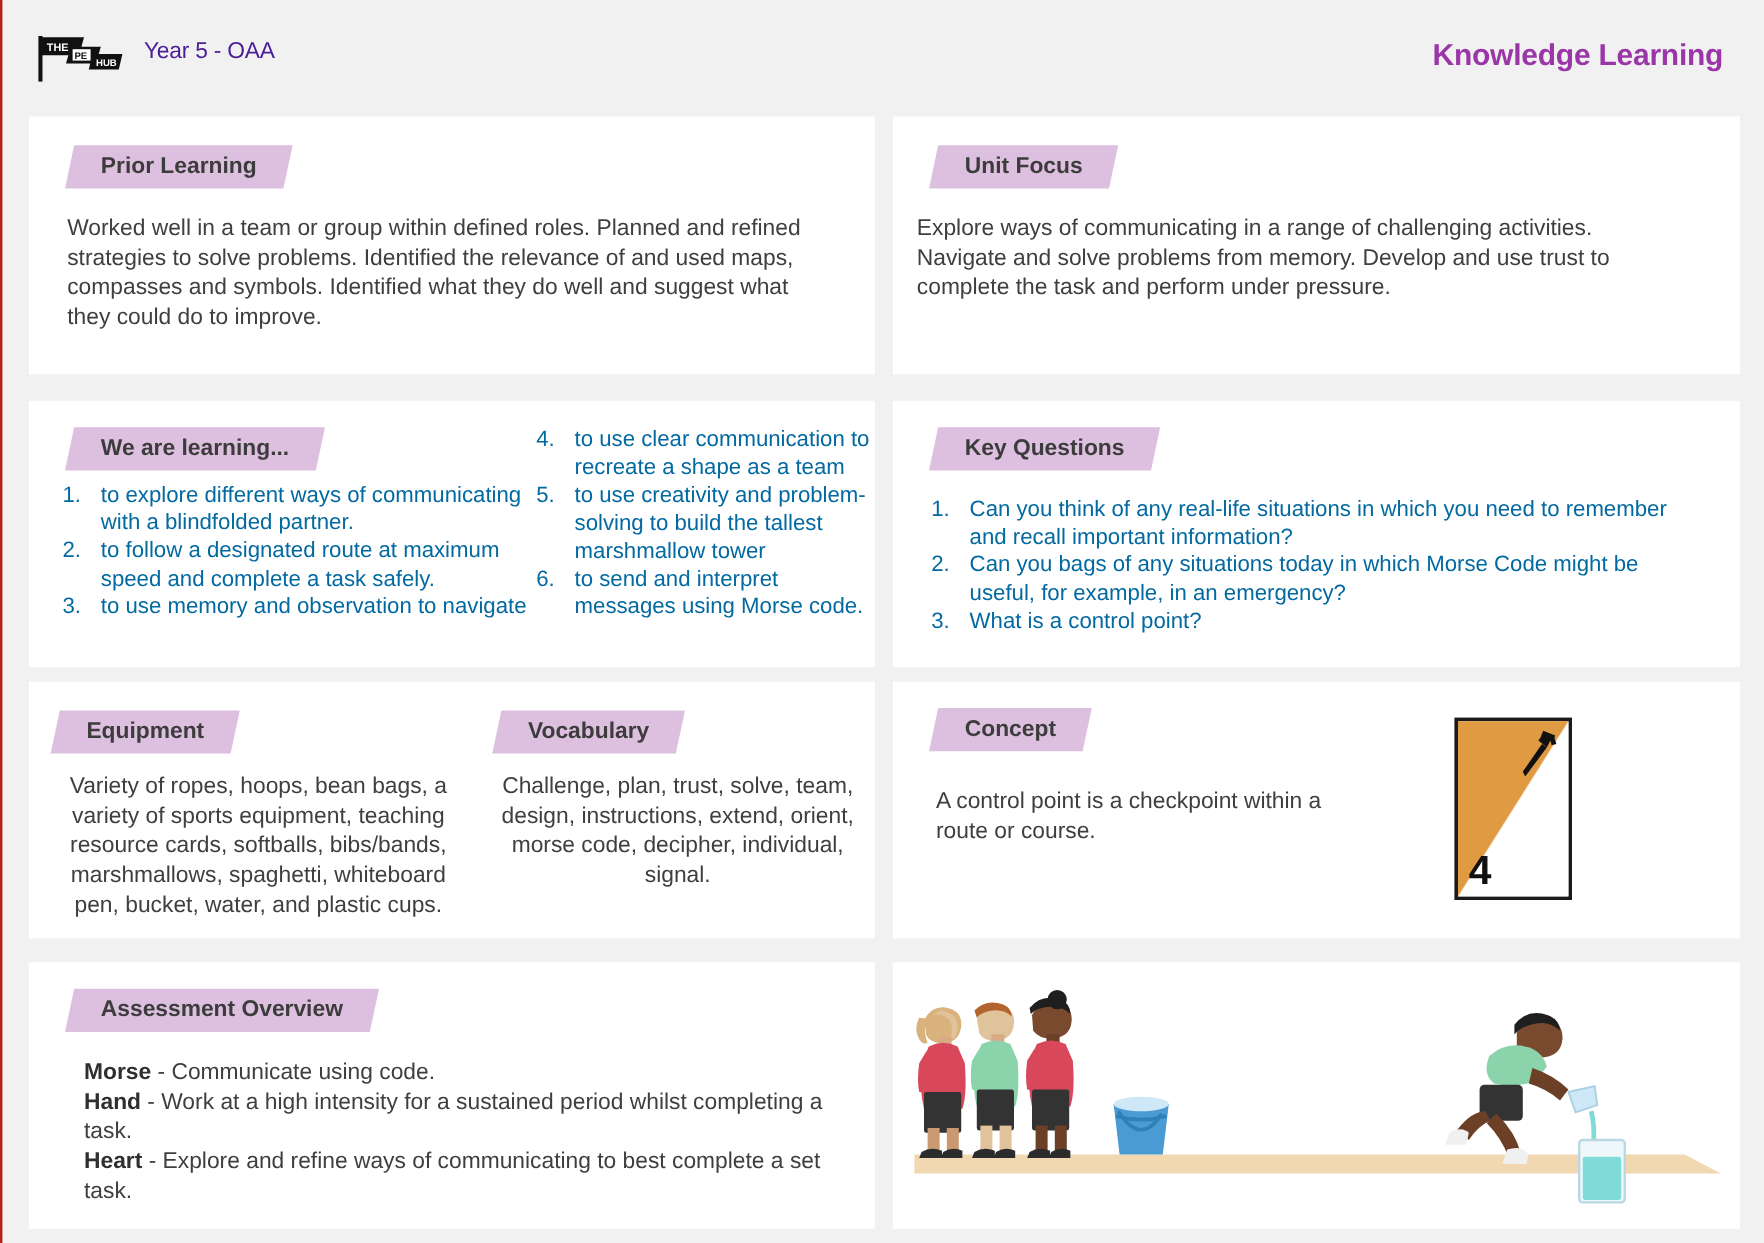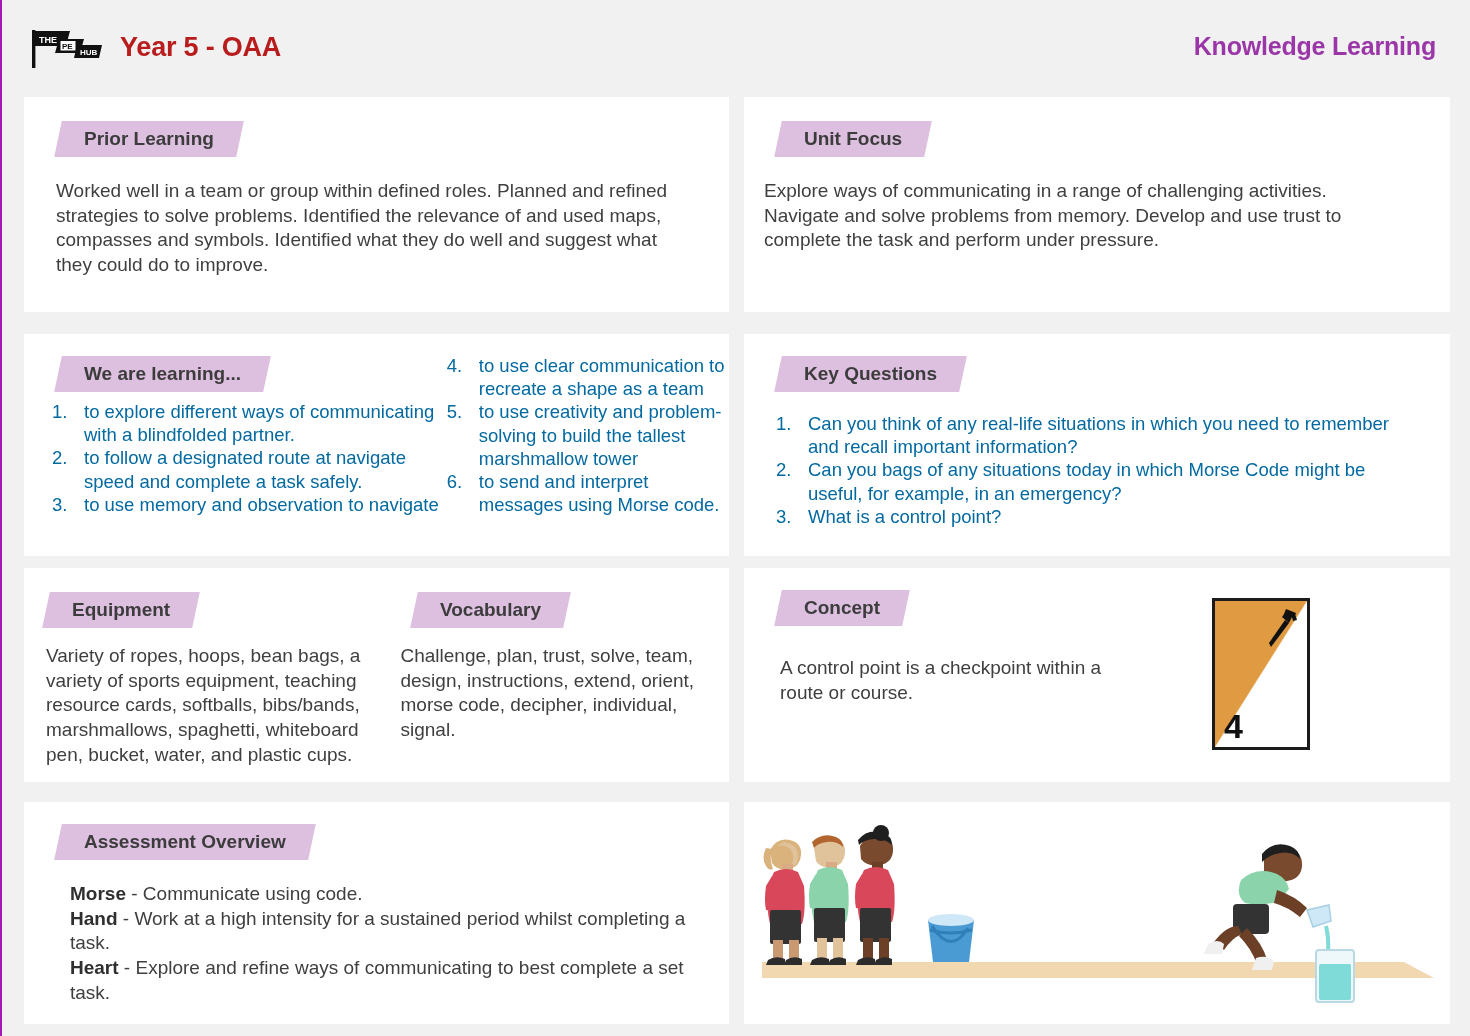--- a/index.html
+++ b/index.html
@@ -10,42 +10,42 @@
     background: #f1f1f1;
     font-family: "Liberation Sans", sans-serif;
     overflow: hidden;
   }
 
   #page {
     position: relative;
     width: 1284px;
     height: 1036px;
     background: #f1f1f1;
-    border-left: 2px solid #a21caf;
+    border-left: 2px solid #b91c1c;
   }
 
   
   #header {
     position: absolute;
     left: 0; top: 0;
     width: 1470px; height: 96px;
     display: flex;
     align-items: center;
   }
   #logo {
     position: absolute;
     left: 24px; top: 28px;
     width: 78px; height: 42px;
   }
   #header-title {
     position: absolute;
     left: 118px; top: 32px;
-    font-size: 27px;
-    font-weight: bold;
-    color: #b91c1c;
+    font-size: 19px;
+    font-weight: normal;
+    color: #4c1d95;
     letter-spacing: -0.2px;
   }
   #header-right {
     position: absolute;
     right: 36px; top: 32px;
     font-size: 25px;
     font-weight: bold;
     color: #9b36a8;
     letter-spacing: -0.2px;
   }
@@ -119,21 +119,21 @@
   .text-wrap   { padding: 18px 32px 0 32px; }
 
   
   #learn-cols { display: flex; padding-left: 24px; padding-top: 8px; }
   #learn-left  { width: 400px; }
   #learn-right { width: 290px; margin-top: -46px; }
 
   
   #eq-banners { display: flex; padding: 24px 0 0 22px; }
   #eq-banners .b2 { margin-left: 28px; }
-  #eq-cols { display: flex; padding: 16px 0 0 22px; }
+  #eq-cols { display: flex; padding: 16px 0 0 22px; text-align: center; }
   #eq-left  { width: 340px; }
   #eq-right { width: 330px; margin-left: 16px; }
 
   
   #concept-text { padding: 30px 0 0 36px; width: 400px; }
   #control-point {
     position: absolute;
     left: 468px; top: 30px;
     width: 98px; height: 152px;
     background: #ffffff;
@@ -221,21 +221,21 @@
   <div class="panel" id="panel-learning">
     <div class="banner-wrap" style="padding-top:22px;">
       <div class="banner">
         <span>We are learning...</span>
       </div>
     </div>
 
     <div id="learn-cols">
       <ol class="numlist" id="learn-left">
         <li><span>to explore different ways of communicating with a blindfolded partner.</span></li>
-        <li><span>to follow a designated route at navigate speed and complete a task safely.</span></li>
+        <li><span>to follow a designated route at maximum speed and complete a task safely.</span></li>
         <li><span>to use memory and observation to navigate</span></li>
       </ol>
 
       <ol class="numlist" id="learn-right" start="4" style="counter-reset: li 3;">
         <li><span>to use clear communication to recreate a shape as a team</span></li>
         <li><span>to use creativity and problem-solving to build the tallest marshmallow tower</span></li>
         <li><span>to send and interpret messages using Morse code.</span></li>
       </ol>
     </div>
   </div>

